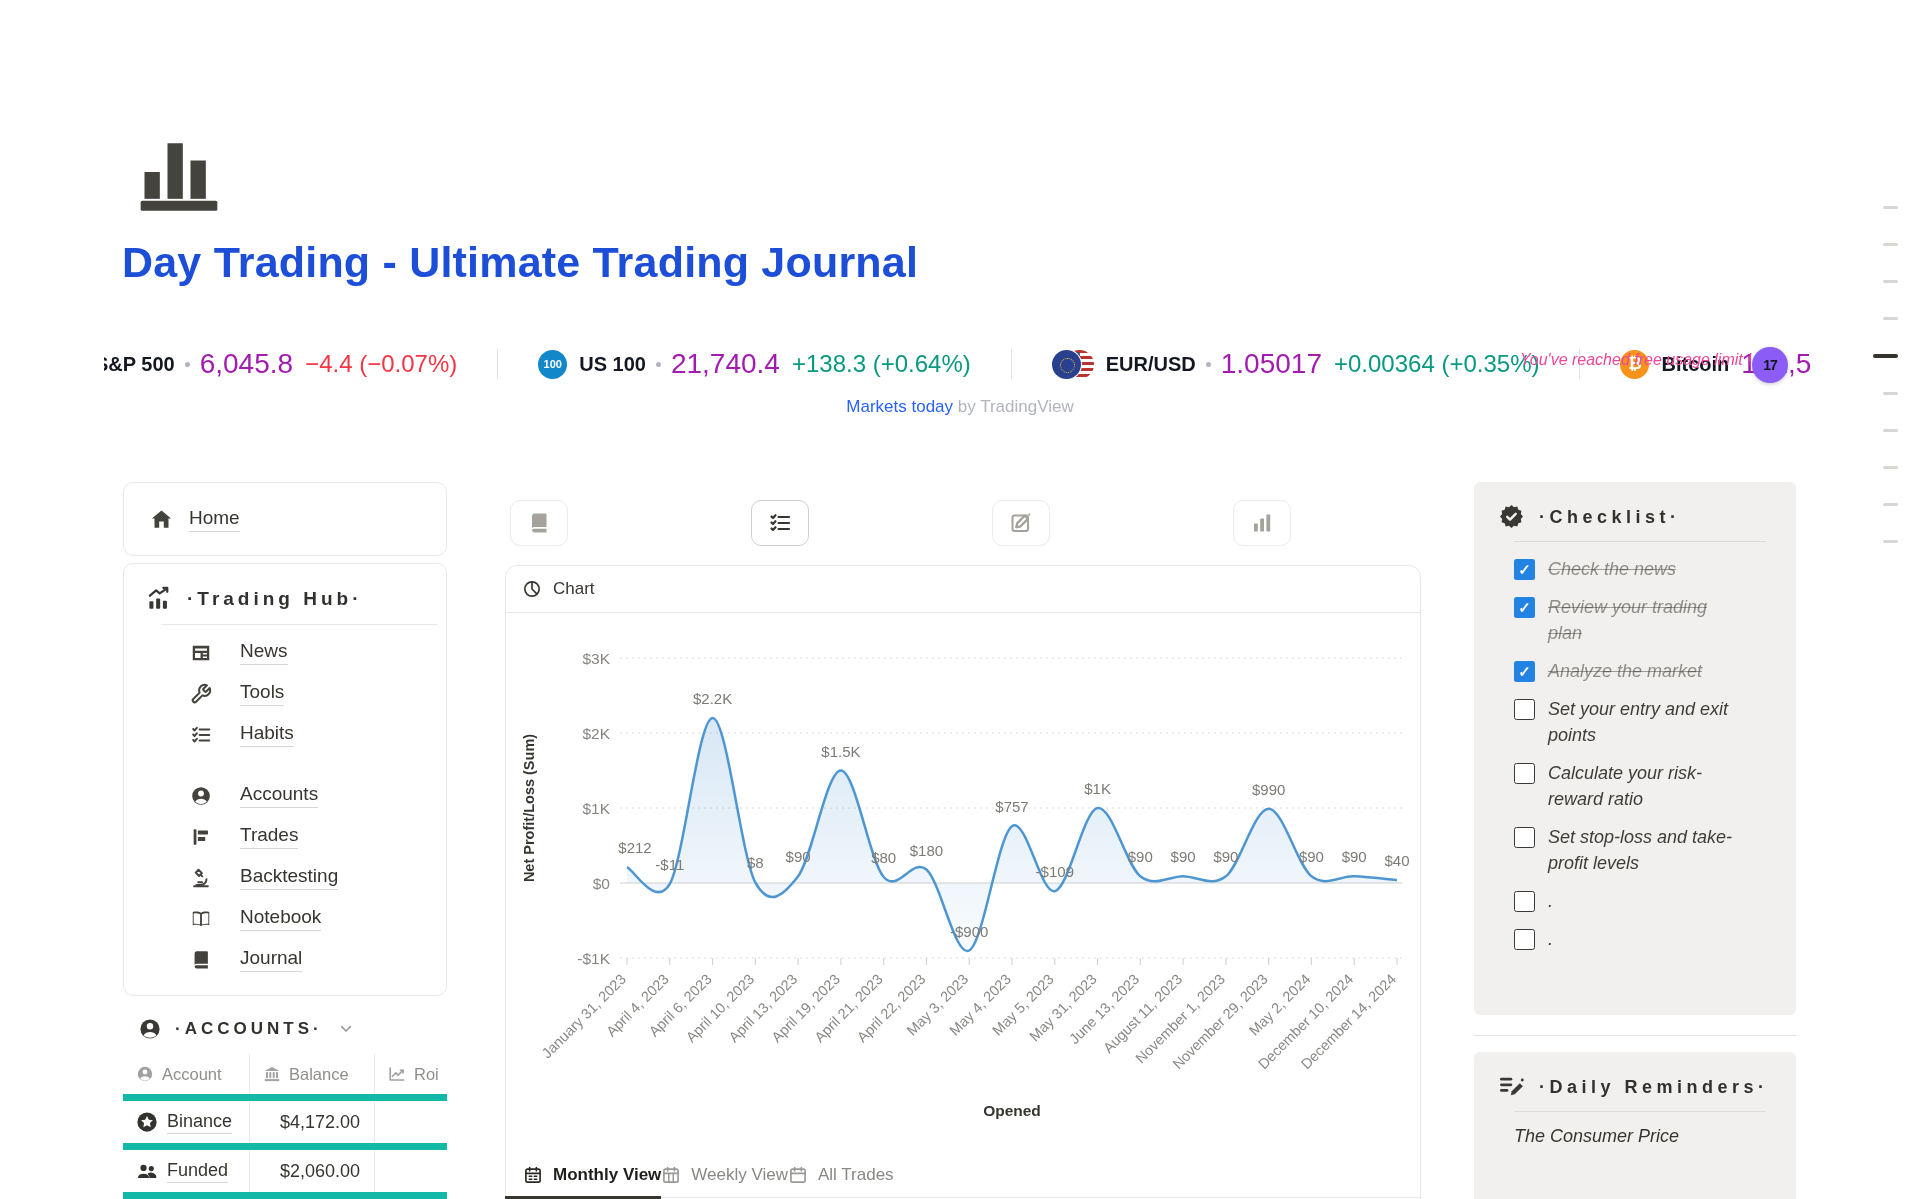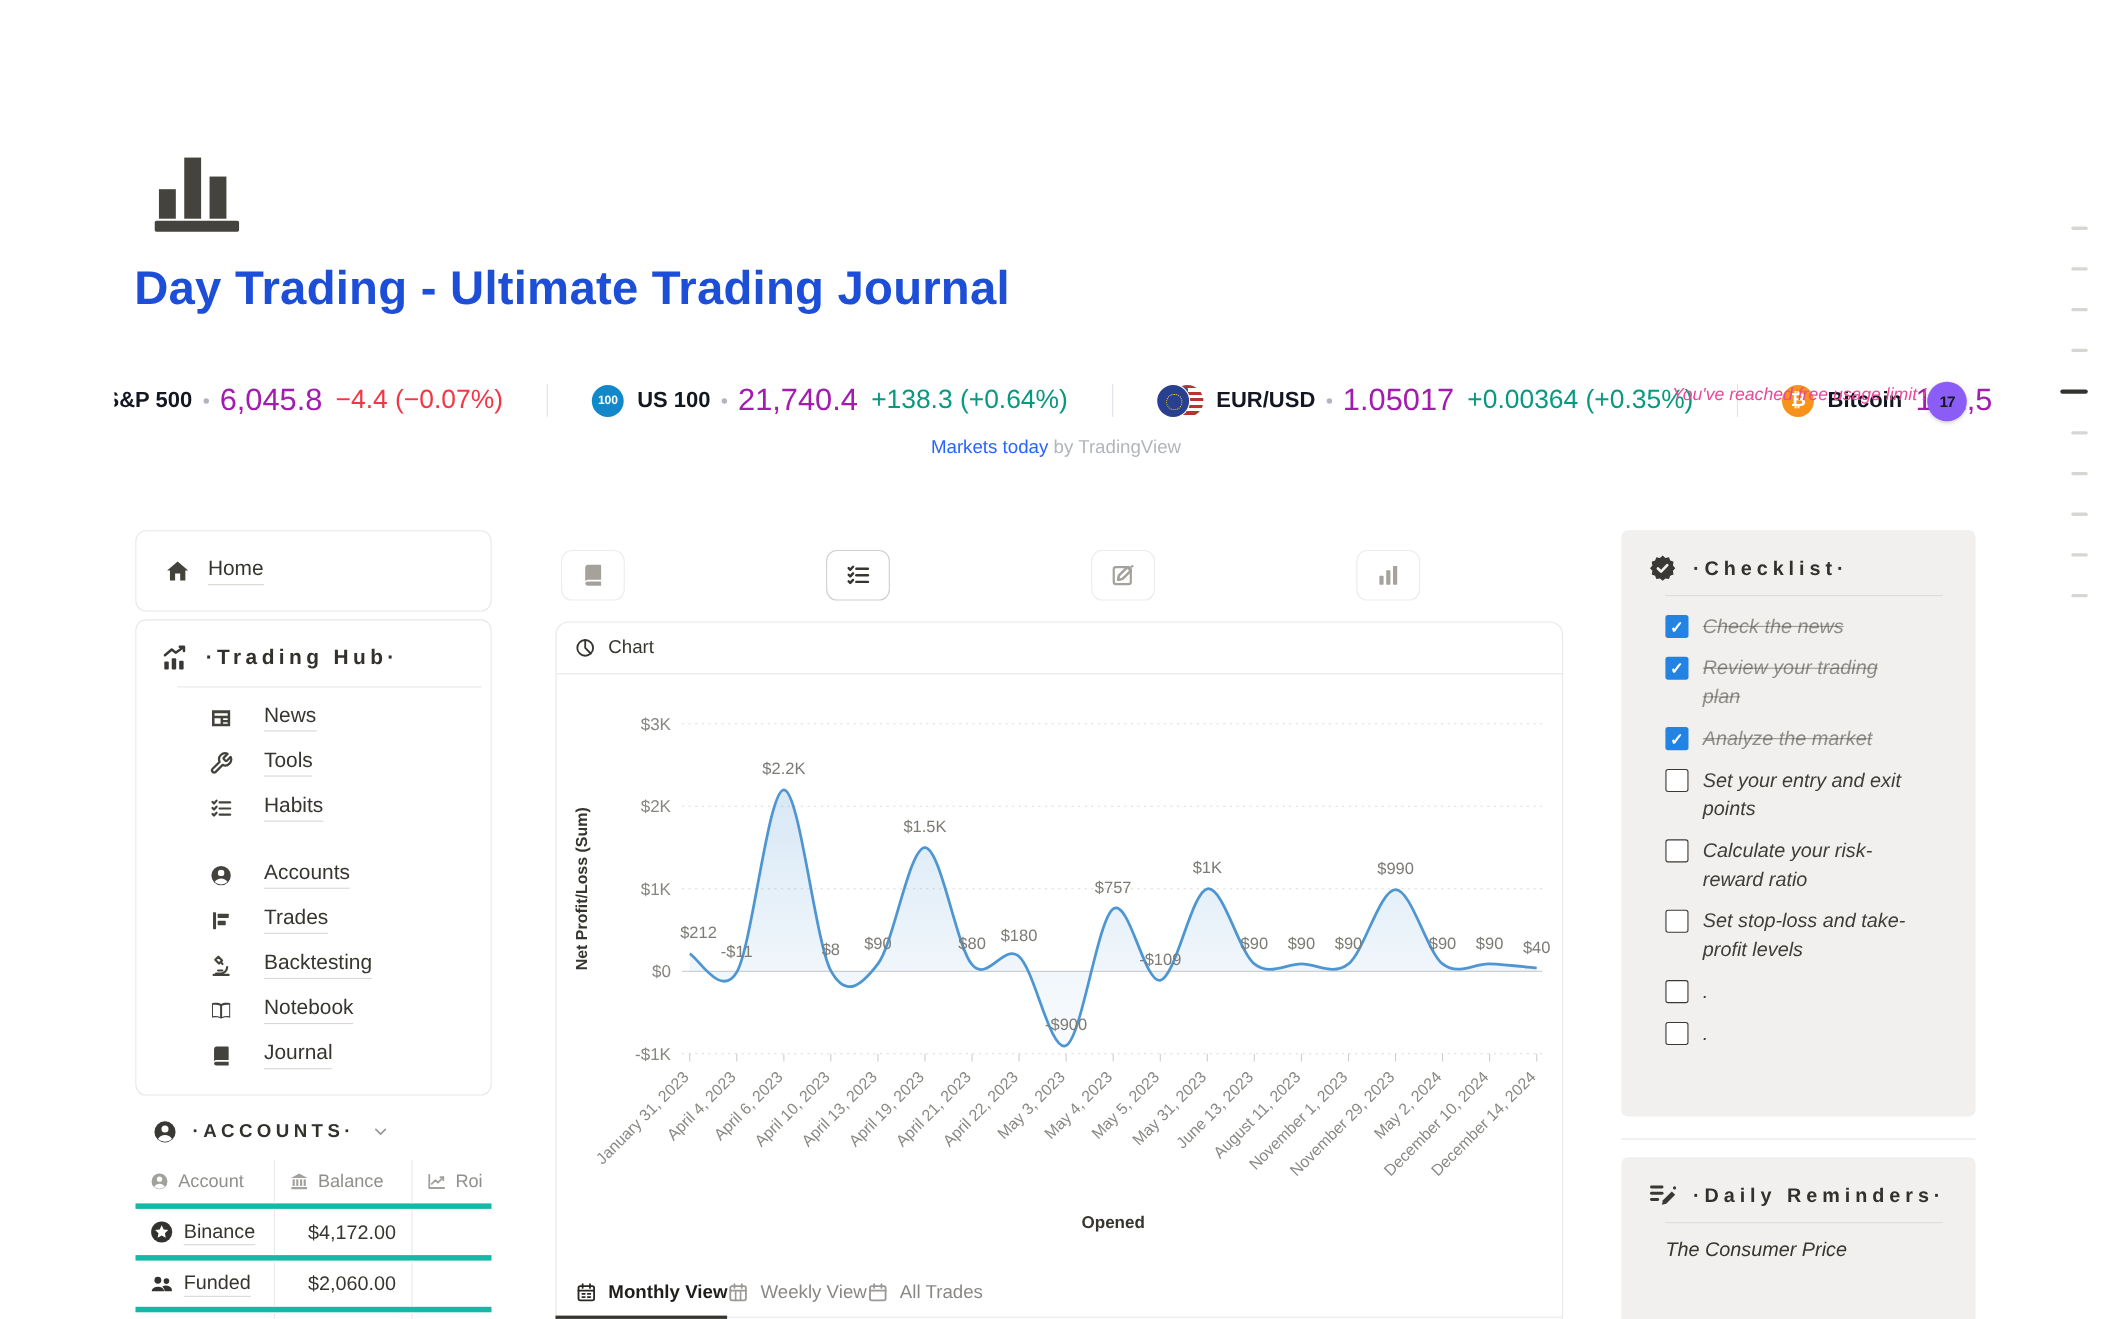--- a/index.html
+++ b/index.html
@@ -63,21 +63,21 @@
   .hub-item{display:flex;align-items:center;gap:28px;height:41px;padding-left:66px;}
   .hub-item .icn{width:22px;height:22px;color:#44423d;flex:none;}
   .hub-gap{height:20px;}
   #accounts-head{left:138px;top:1012px;height:34px;display:flex;align-items:center;gap:13px;}
   #accounts-head .icn{width:24px;height:24px;color:#3a3834;}
   #accounts-head .panel-title{font-size:17px;}
   #accounts-head .chev{width:16px;height:16px;color:#9b9995;margin-left:2px;}
 
   
   #acct-table{left:123px;top:1054px;width:324px;overflow:hidden;}
-  .t-row{display:flex;border-bottom:5px solid #14b8a6;}
+  .t-row{display:flex;border-bottom:7px solid #14b8a6;}
   .t-cell{box-sizing:border-box;display:flex;align-items:center;gap:9px;padding-left:13px;}
   .c0{width:127px;border-right:1px solid #ebeae8;}
   .c1{width:125px;border-right:1px solid #ebeae8;justify-content:flex-end;padding-right:14px;padding-left:0;}
   .c2{width:72px;}
   .t-head{height:40px;}
   .t-head .t-cell{color:#908f8b;font-size:16.5px;gap:8px;}
   .t-head .c1{justify-content:flex-start;padding-left:13px;}
   .t-head .icn{width:18px;height:18px;color:#a3a19d;}
   .t-body{height:42px;}
   .t-body .icn{width:22px;height:22px;color:#34322e;}

